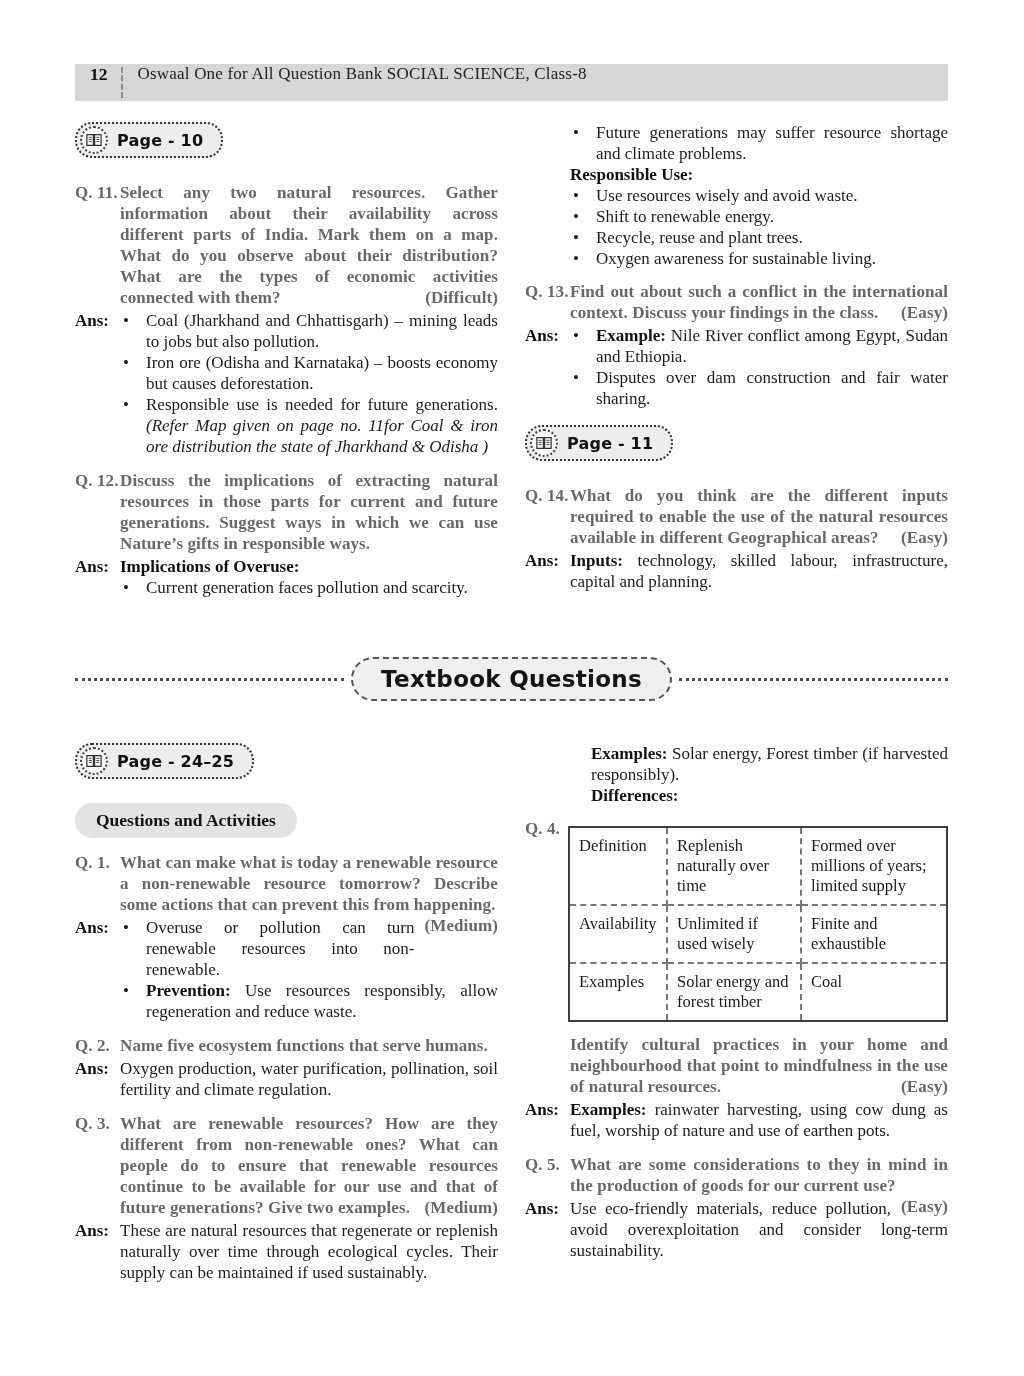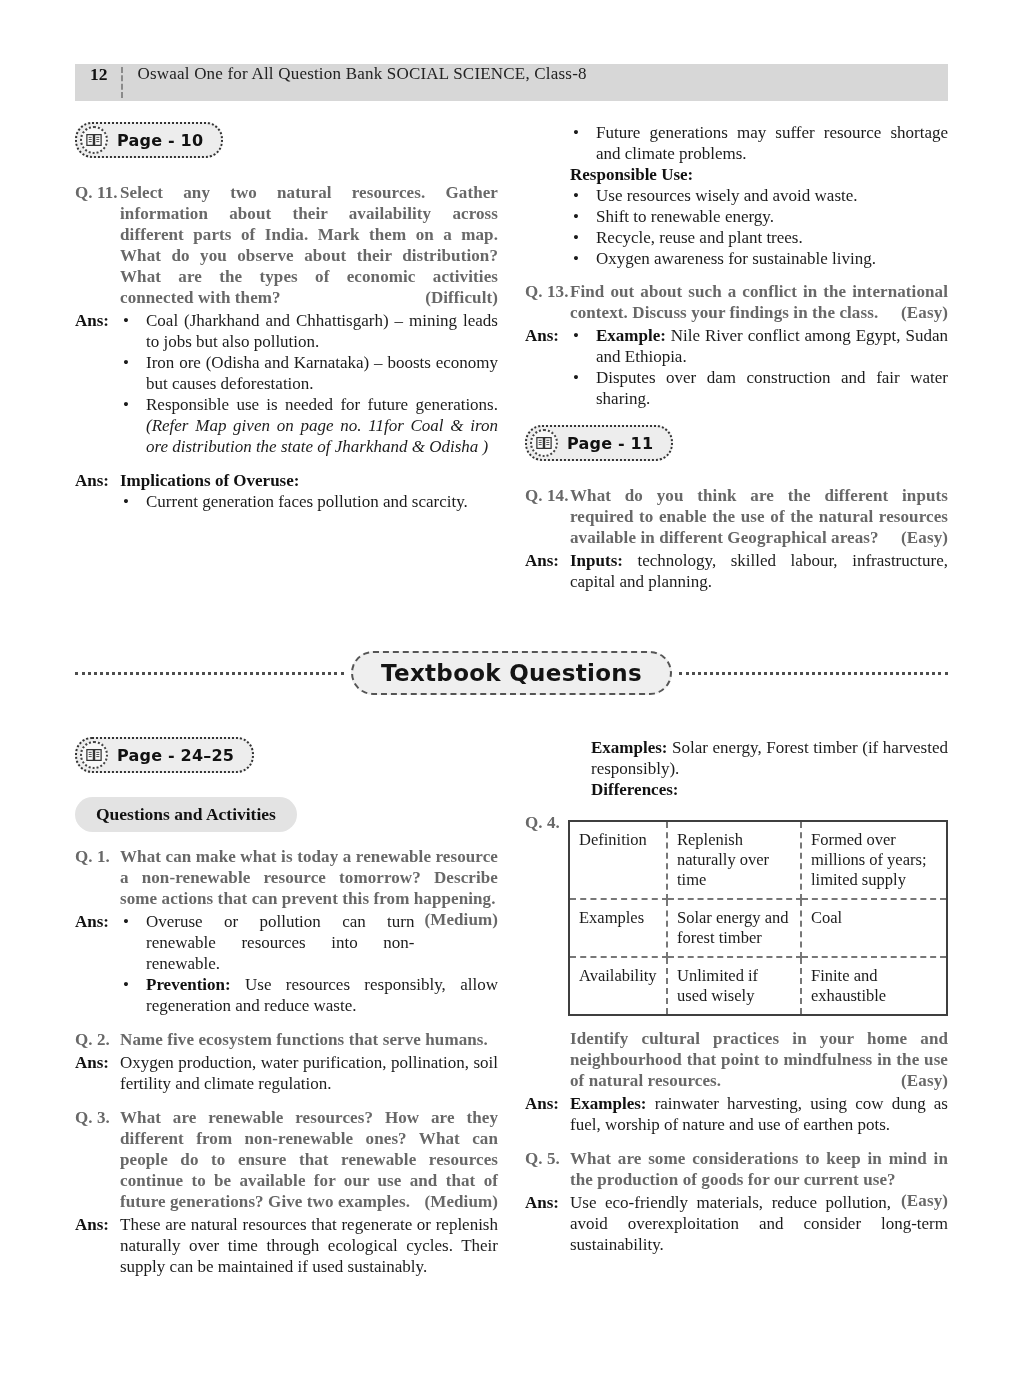--- a/index.html
+++ b/index.html
@@ -96,20 +96,21 @@
                 <div class="btext"><span>Iron ore (Odisha and Karnataka) – boosts economy but causes deforestation.</span></div>
               </div>
               <div class="bullet">
                 <span class="bdot">•</span>
                 <div class="btext"><span>Responsible use is needed for future generations. </span><span class="i">(Refer Map given on page no. 11for Coal &amp; iron ore distribution the state of Jharkhand &amp; Odisha )</span></div>
               </div>
             </div>
           </div>
         </div>
         <div class="qa">
+          <div class="qrow"><span class="qnum">Q. 12.</span><span class="qtext"><span>Discuss the implications of extracting natural resources in those parts for current and future generations. Suggest ways in which we can use Nature’s gifts in responsible ways.</span></span></div>
           <div class="arow">
             <span class="albl">Ans:</span>
             <div class="acontent">
               <div class="txt"><span class="b ">Implications of Overuse:</span></div>
               <div class="bullet">
                 <span class="bdot">•</span>
                 <div class="btext"><span>Current generation faces pollution and scarcity.</span></div>
               </div>
             </div>
           </div>
@@ -240,42 +241,42 @@
             <col class="c2">
             <col class="c3">
           </colgroup>
           <tbody>
             <tr>
               <td>Definition</td>
               <td>Replenish naturally over time</td>
               <td>Formed over millions of years; limited supply</td>
             </tr>
             <tr>
+              <td>Availability</td>
+              <td>Unlimited if used wisely</td>
+              <td>Finite and exhaustible</td>
+            </tr>
+            <tr>
               <td>Examples</td>
               <td>Solar energy and forest timber</td>
               <td>Coal</td>
             </tr>
-            <tr>
-              <td>Availability</td>
-              <td>Unlimited if used wisely</td>
-              <td>Finite and exhaustible</td>
-            </tr>
           </tbody>
         </table>
         <div class="qa">
           <div class="qrow"><span class="qnum">Q. 4.</span><span class="qtext"><span>Identify cultural practices in your home and neighbourhood that point to mindfulness in the use of natural resources.</span><span class="diff">(Easy)</span></span></div>
           <div class="arow">
             <span class="albl">Ans:</span>
             <div class="acontent">
               <div class="txt"><span class="b ">Examples:</span><span> rainwater harvesting, using cow dung as fuel, worship of nature and use of earthen pots.</span></div>
             </div>
           </div>
         </div>
         <div class="qa">
-          <div class="qrow"><span class="qnum">Q. 5.</span><span class="qtext"><span>What are some considerations to keep in mind in the production of goods for our current use?</span><span class="diff">(Easy)</span></span></div>
+          <div class="qrow"><span class="qnum">Q. 5.</span><span class="qtext"><span>What are some considerations to they in mind in the production of goods for our current use?</span><span class="diff">(Easy)</span></span></div>
           <div class="arow">
             <span class="albl">Ans:</span>
             <div class="acontent">
               <div class="txt"><span>Use eco-friendly materials, reduce pollution, avoid overexploitation and consider long-term sustainability.</span></div>
             </div>
           </div>
         </div>
       </div>
   </div>
 

